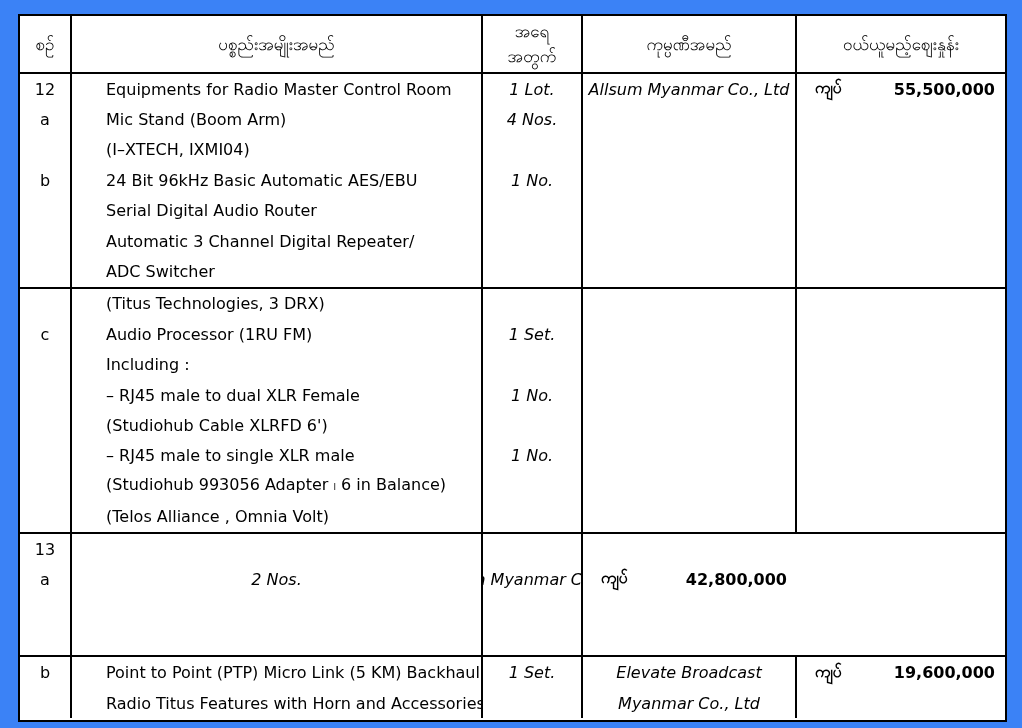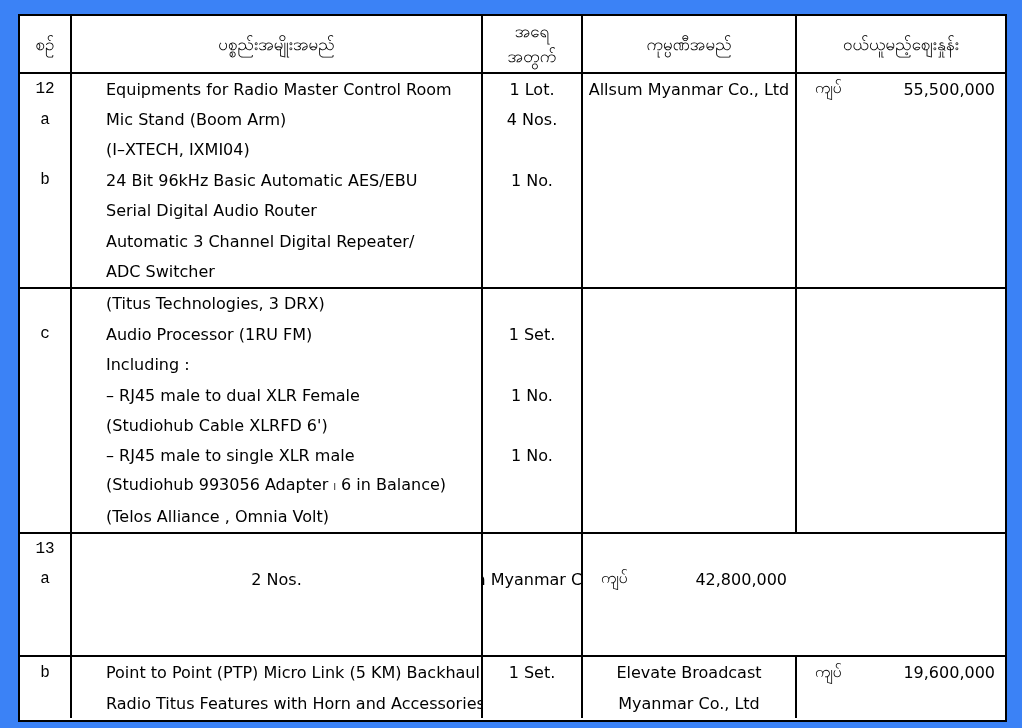--- a/index.html
+++ b/index.html
@@ -49,28 +49,29 @@
     font-size: 17px;
     line-height: 1.45;
   }
   .line {
     height: 30.4px;
     display: flex;
     align-items: center;
     font-size: 16px;
     white-space: nowrap;
   }
-  .col-no .line   { justify-content: center; font-family: Liberation Mono, monospace; }
+  .col-no .line   { justify-content: center; }
   .col-item .line { justify-content: flex-start; padding-left: 7px; margin-left: 27px; }
-  .col-qty .line  { justify-content: center; }
-  .col-company .line { justify-content: center; }
+  .col-qty .line  { justify-content: center; font-style: italic; }
+  .col-company .line { justify-content: center; font-style: italic; }
   .col-price .line {
     justify-content: space-between;
     padding-left: 18px;
     padding-right: 10px;
+    font-weight: bold;
   }
 </style>
 </head>
 <body>
 
 <div class="page">
   <div class="doc-table">
 
     <div class="header-row">
       <div class="hcell">

